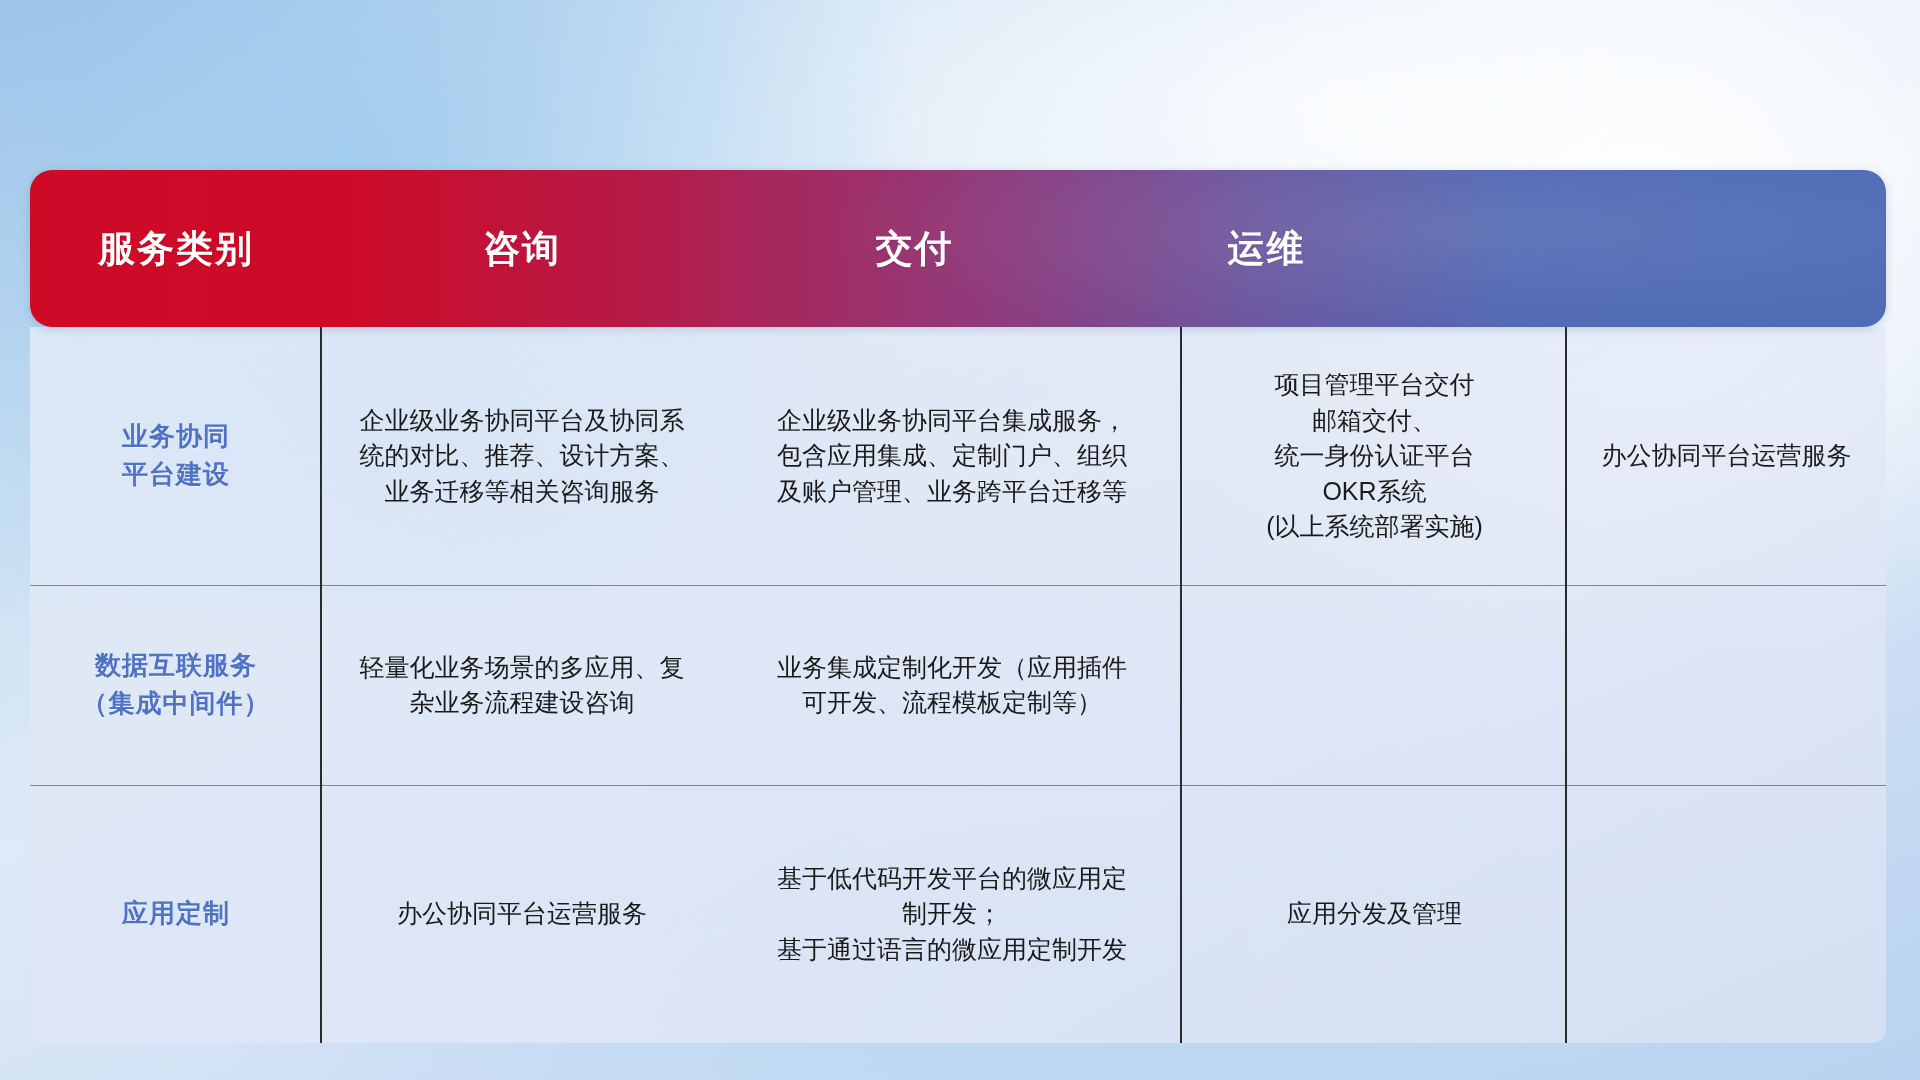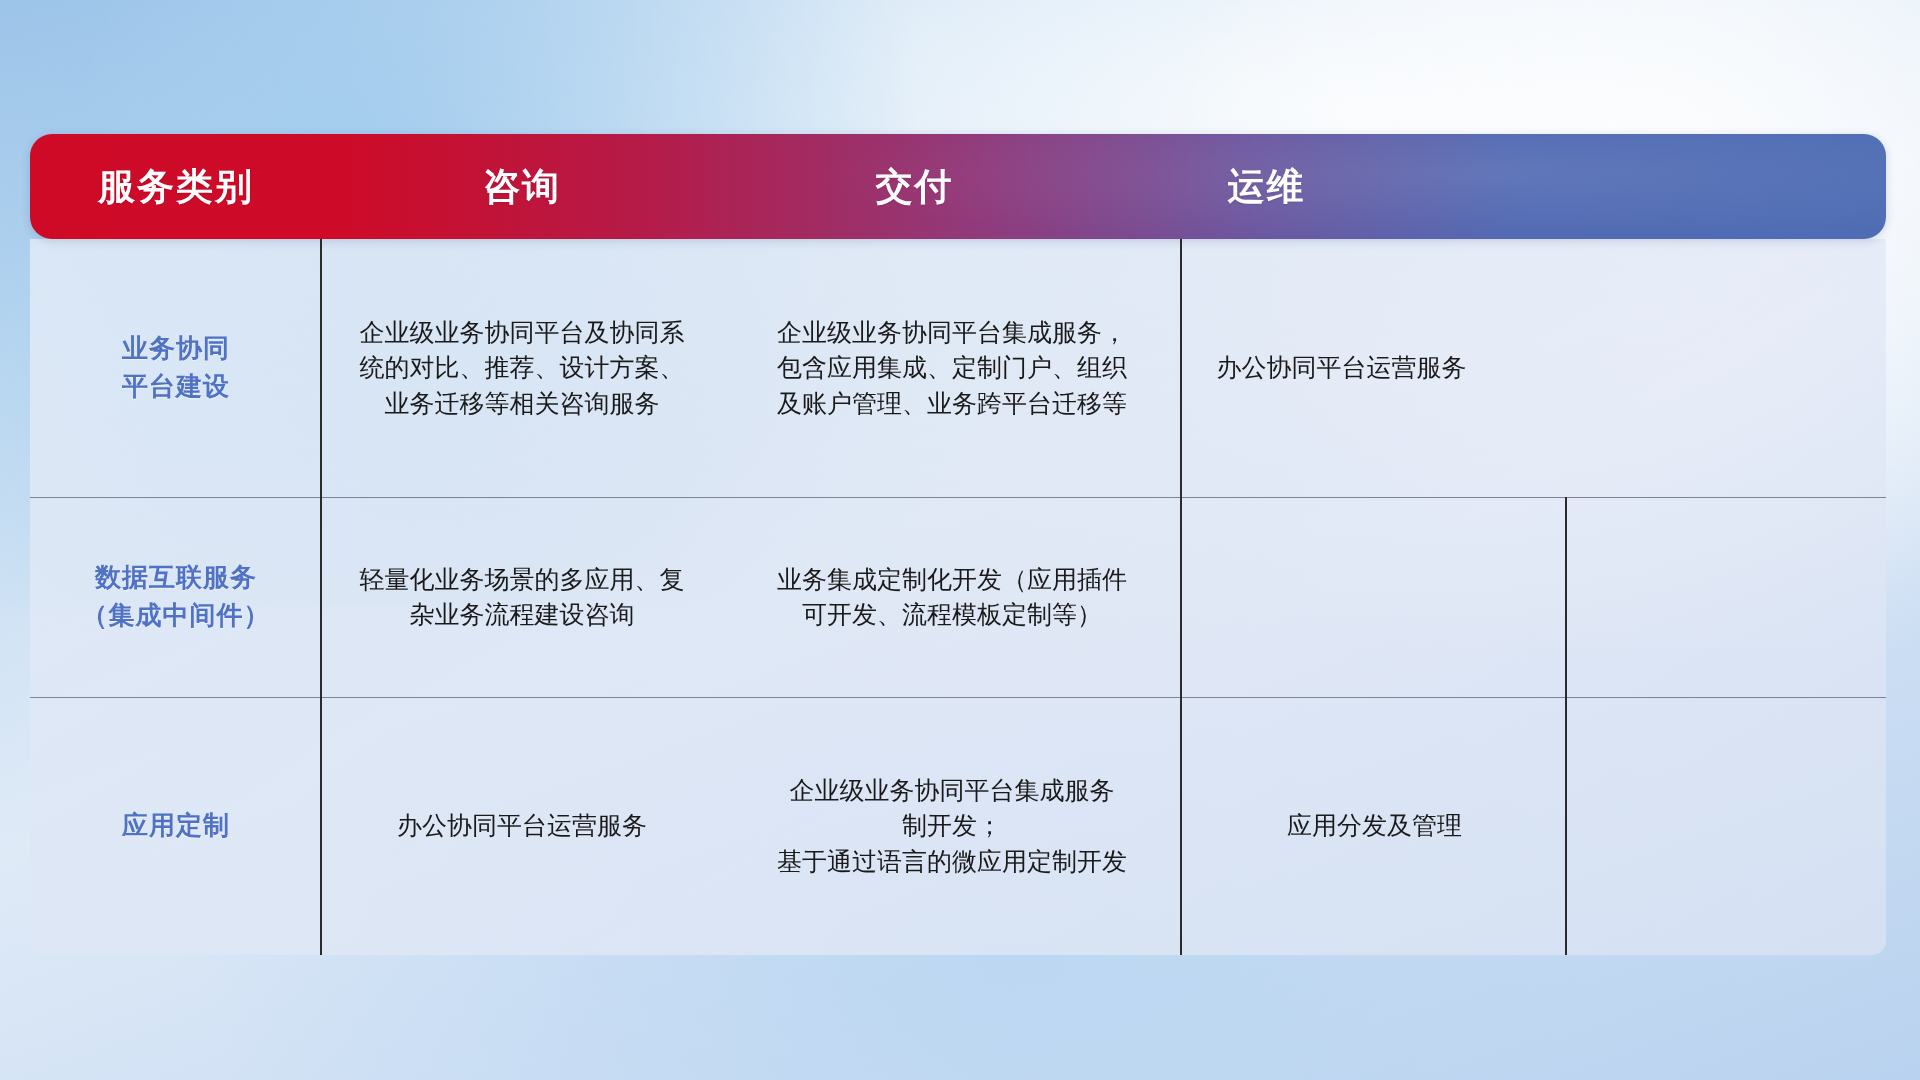--- a/index.html
+++ b/index.html
@@ -31,33 +31,34 @@
   .table-wrap{
     position:absolute;
     left:30px; top:134px;
     width:1856px;
     z-index:3;
   }
 
   
   .thead{
     display:flex;
-    height:105px;
+    height:157px;
     border-radius:22px;
     overflow:hidden;
     background:linear-gradient(90deg,
         #ce0a27 0%,
         #cd0b28 17%,
         #b51b48 33%,
         #8e3c7e 52%,
         #6a569f 66%,
         #4f68b2 80%,
         #4e6cb4 100%);
     position:relative;
     box-shadow:0 2px 10px rgba(40,60,110,0.18);
+    margin-top:36px;
   }
   .thead::after{
     content:"";
     position:absolute; inset:0;
     background:radial-gradient(60% 120% at 78% 38%, rgba(255,255,255,0.10) 0%, rgba(255,255,255,0) 60%);
     pointer-events:none;
   }
   .th{
     display:flex; align-items:center; justify-content:center;
     color:#ffffff;
@@ -143,38 +144,43 @@
 
     <div class="trow r0">
       <div class="td c0 cat cell-lines vline">业务协同
 平台建设</div>
       <div class="td c1 cell-lines">企业级业务协同平台及协同系
 统的对比、推荐、设计方案、
 业务迁移等相关咨询服务</div>
       <div class="td c2 cell-lines vline">企业级业务协同平台集成服务，
 包含应用集成、定制门户、组织
 及账户管理、业务跨平台迁移等</div>
+      <div class="td c3 cell-lines vline">项目管理平台交付
+邮箱交付、
+统一身份认证平台
+OKR系统
+(以上系统部署实施)</div>
       <div class="td c4 cell-lines">办公协同平台运营服务</div>
     </div>
 
     <div class="trow r1">
       <div class="td c0 cat cell-lines vline">数据互联服务
 （集成中间件）</div>
       <div class="td c1 cell-lines">轻量化业务场景的多应用、复
 杂业务流程建设咨询</div>
       <div class="td c2 cell-lines vline">业务集成定制化开发（应用插件
 可开发、流程模板定制等）</div>
       <div class="td c3 cell-lines vline"></div>
       <div class="td c4 cell-lines"></div>
     </div>
 
     <div class="trow r2">
       <div class="td c0 cat cell-lines vline">应用定制</div>
       <div class="td c1 cell-lines">办公协同平台运营服务</div>
-      <div class="td c2 cell-lines vline">企业级业务协同平台集成服务
+      <div class="td c2 cell-lines vline">基于低代码开发平台的微应用定
 制开发；
 基于通过语言的微应用定制开发</div>
       <div class="td c3 cell-lines vline">应用分发及管理</div>
       <div class="td c4 cell-lines"></div>
     </div>
 
   </div>
 </div>
 
 </body></html>

